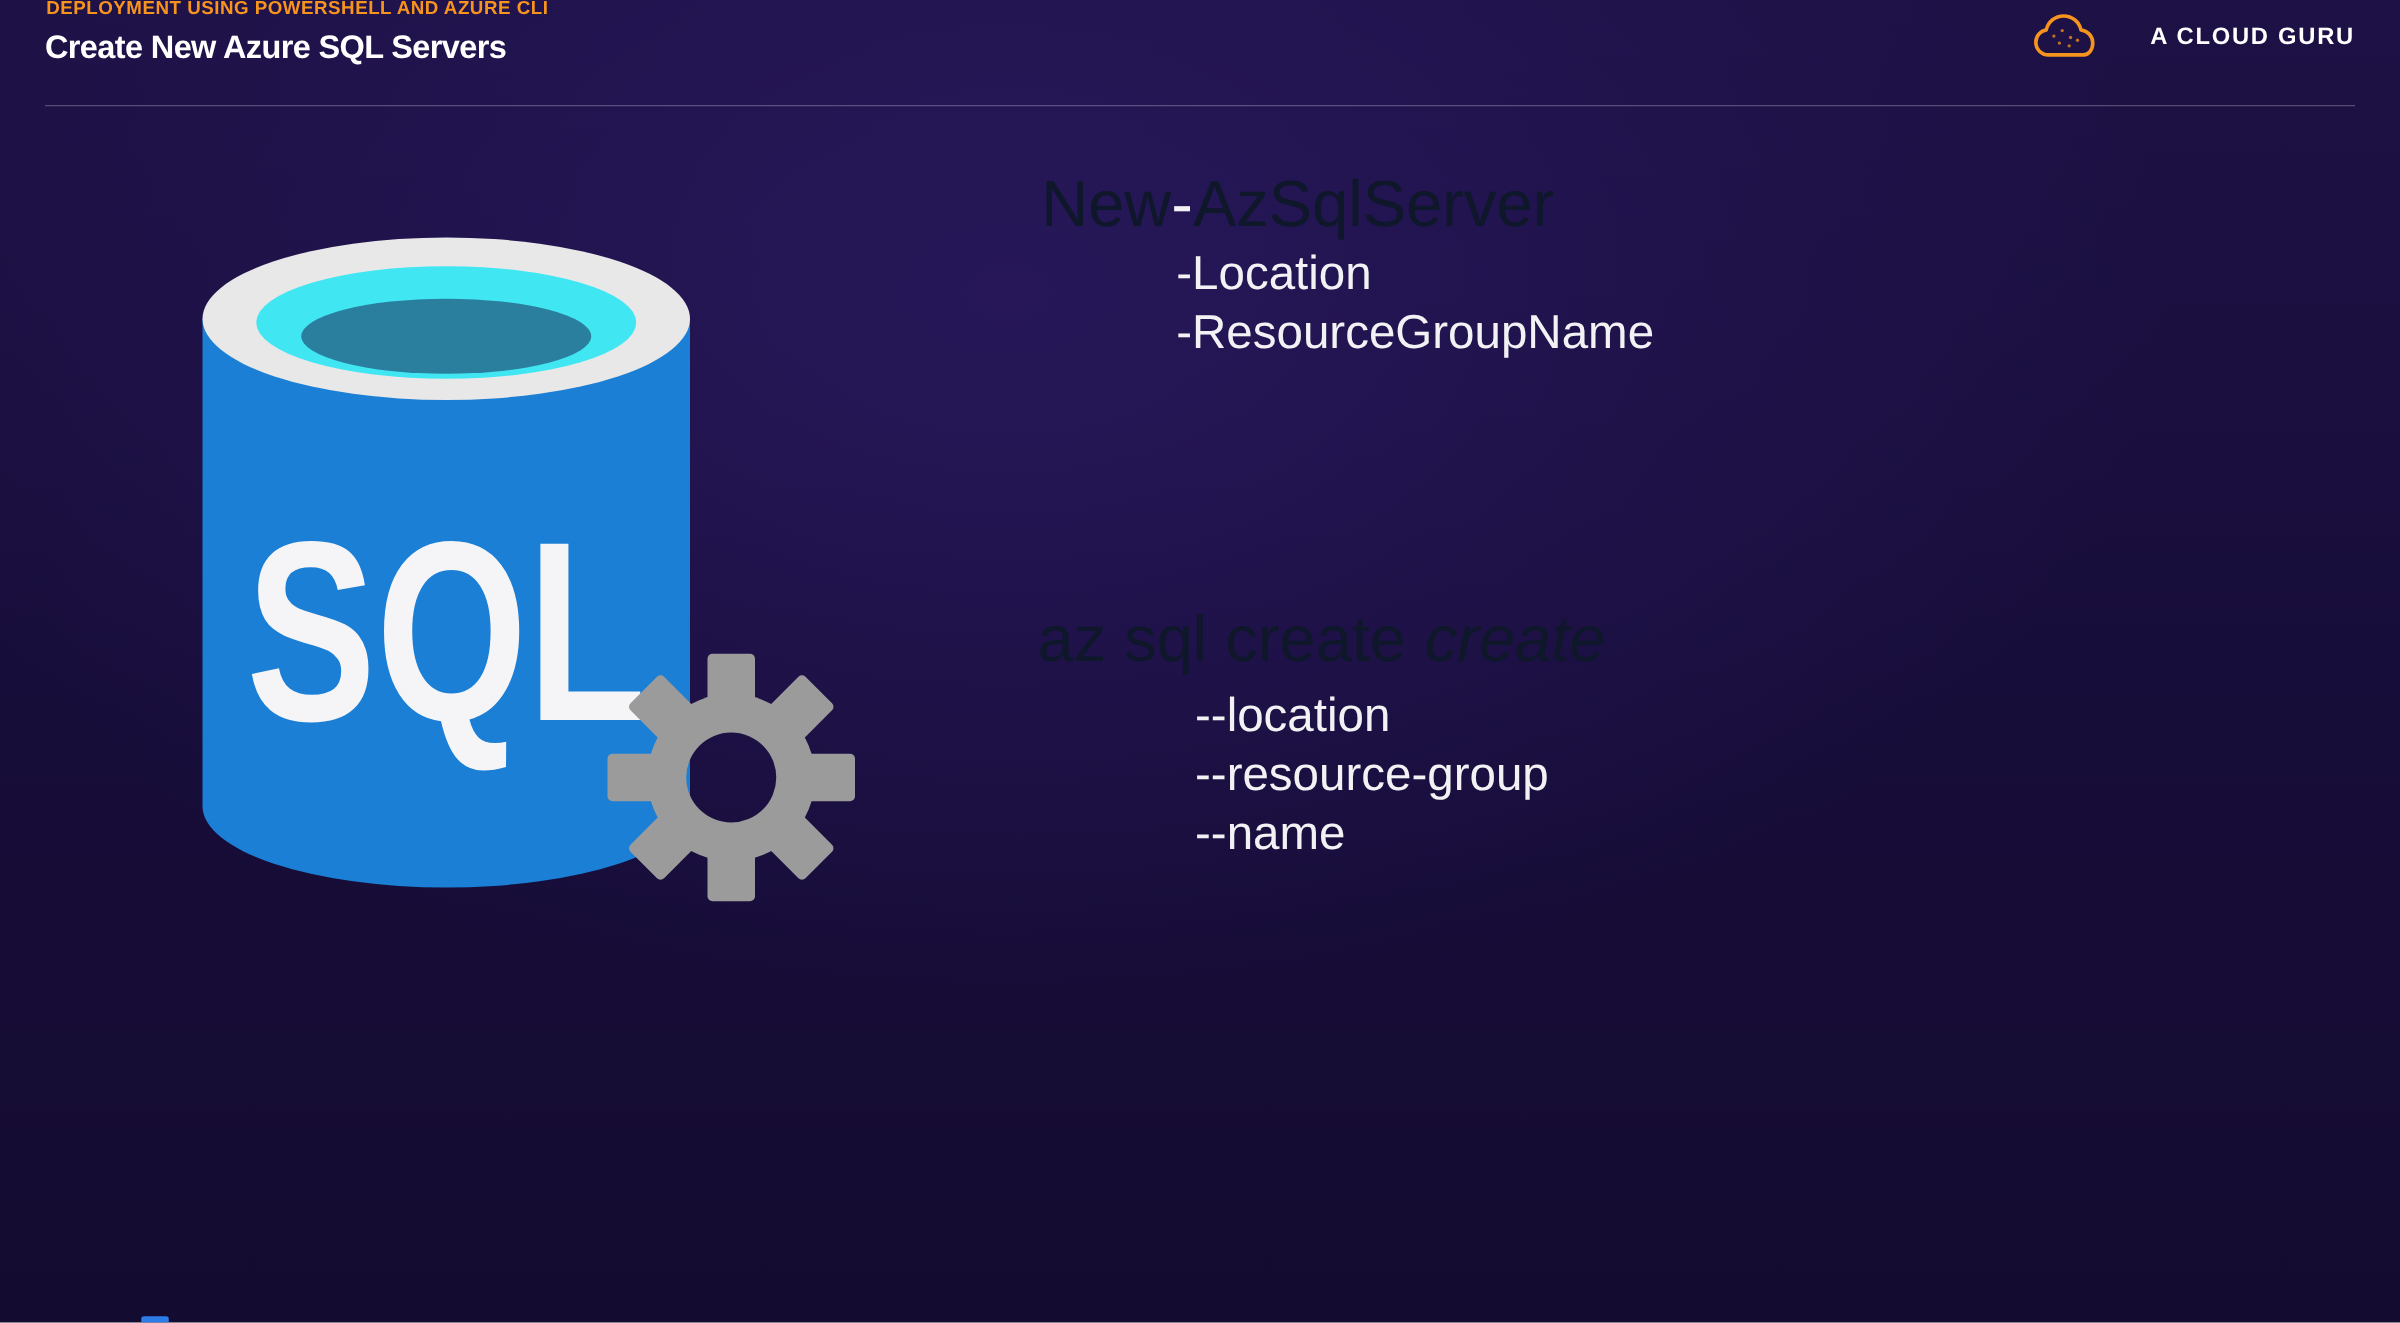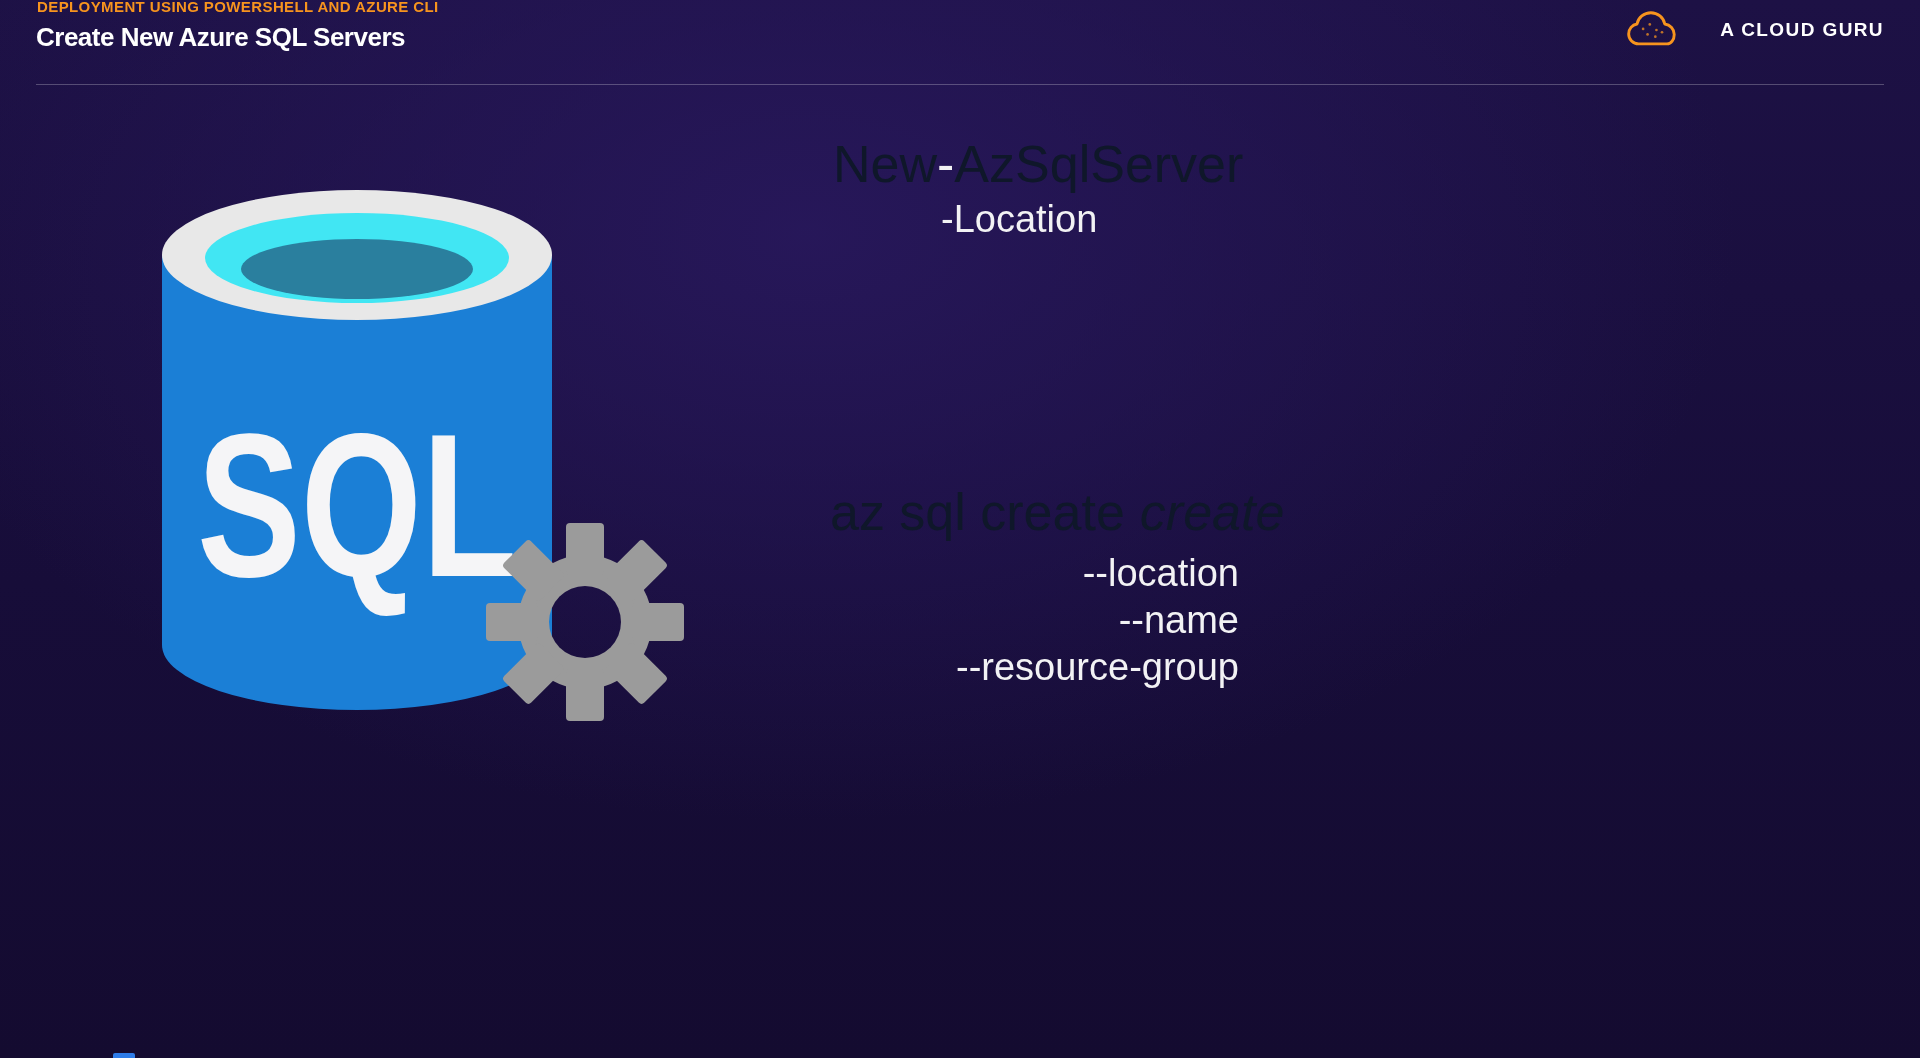--- a/index.html
+++ b/index.html
@@ -45,21 +45,21 @@
 
   
   .cmd-line { position: absolute; font-size: 52px; font-weight: 500; white-space: nowrap; }
   .ps-cmd  { left: 833px; top: 134px; }
   .cli-cmd { left: 830px; top: 482px; }
   .gold   { color: #0f172a; }
   .purple { color: #0f172a; }
   .white  { color: #F2F2F4; }
   .gap-left { margin-left: 15px; font-style: italic; }
 
-  .param-list { position: absolute; list-style: none; text-align: right; }
+  .param-list { position: absolute; list-style: none; }
   .ps-params  { left: 941px; top: 196px; }
   .cli-params { left: 956px; top: 550px; }
   .param-list li {
     font-size: 38px; font-weight: 400; line-height: 47px;
     color: #F2F2F4; white-space: nowrap;
   }
 
   
   .video-progress-fragment {
     position: absolute; left: 113px; bottom: 0;
@@ -117,24 +117,25 @@
       <rect x="406" y="335" width="38" height="52" rx="4" transform="rotate(315 425 434)"></rect>
     </g>
   </svg>
 </div>
 
 <div class="cmd-line ps-cmd">
   <span class="gold">New</span><span class="white">-</span><span class="purple">AzSqlServer</span>
 </div>
 <ul class="param-list ps-params">
   <li>-Location</li>
+  <li>-ResourceGroupName</li>
 </ul>
 
 <div class="cmd-line cli-cmd">
   <span class="purple">az sql create</span><span class="gold gap-left">create</span>
 </div>
 <ul class="param-list cli-params">
   <li>--location</li>
+  <li>--resource-group</li>
   <li>--name</li>
-  <li>--resource-group</li>
 </ul>
 
 <div class="video-progress-fragment"></div>
 
 </body></html>

